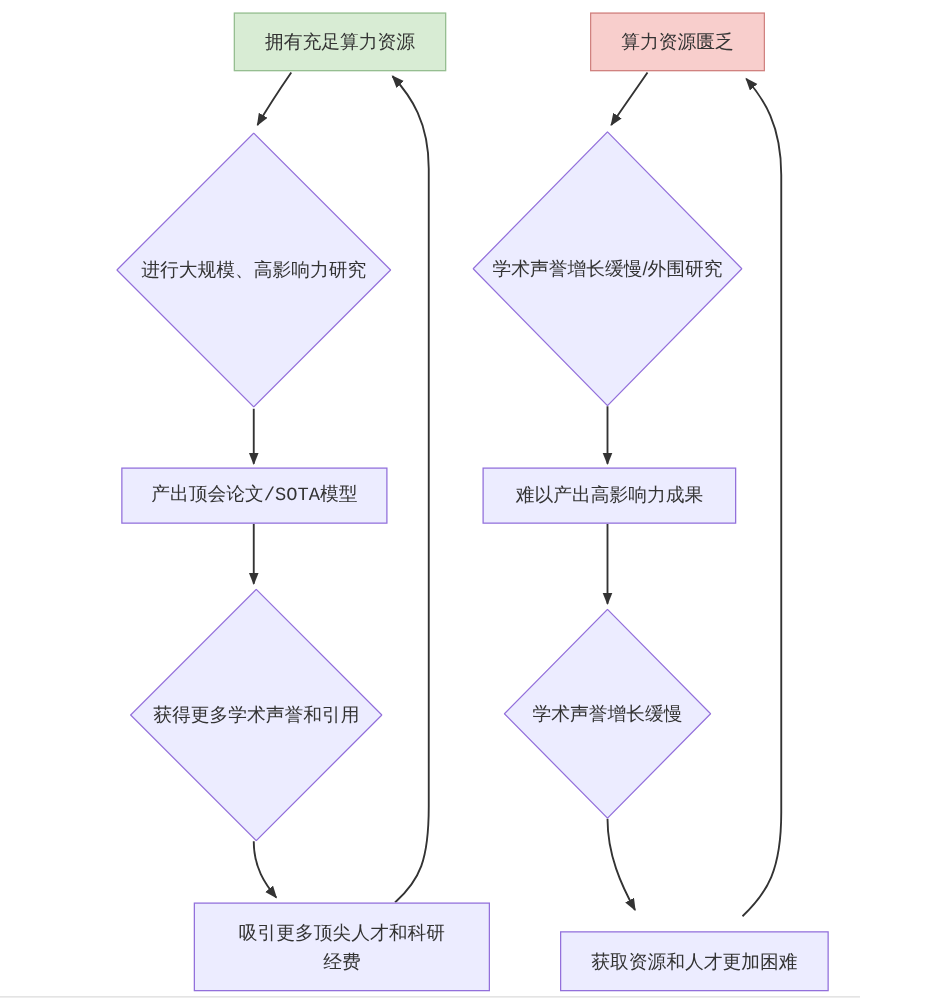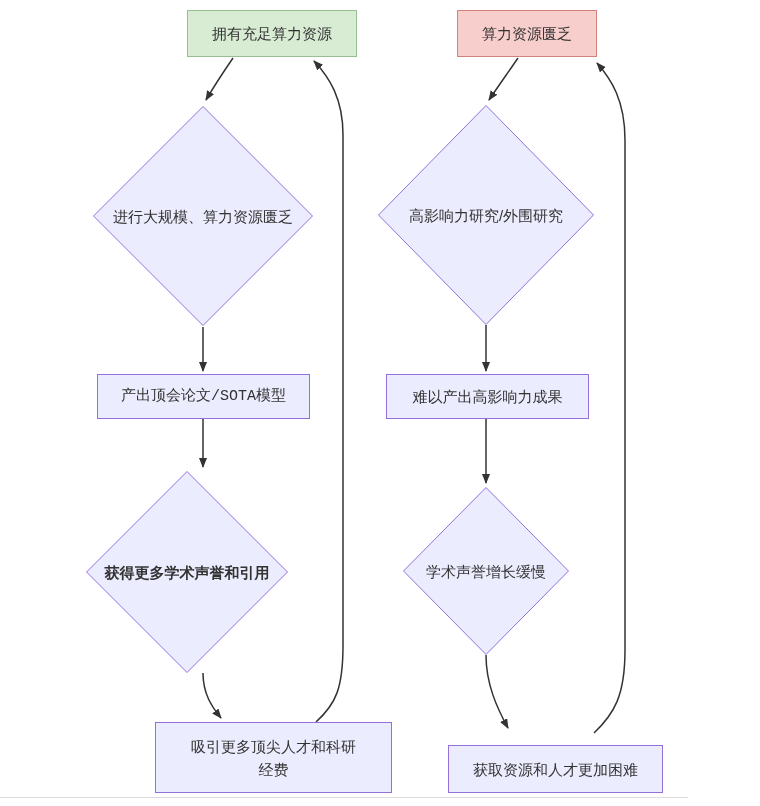--- a/index.html
+++ b/index.html
@@ -108,47 +108,47 @@
   </svg>
 
   <div class="node rect-node positive" style="left:187px; top:10px; width:170px; height:47px;">
     <span class="node-label">拥有充足算力资源</span>
   </div>
 
   <div class="node diamond-node" style="left:93px; top:106px; width:220px; height:220px;">
     <svg class="diamond-svg" viewBox="0 0 220 220" preserveAspectRatio="none">
       <polygon class="diamond-shape" points="110,0.5 219.5,110 110,219.5 0.5,110"></polygon>
     </svg>
-    <span class="node-label">进行大规模、算力资源匮乏</span>
+    <span class="node-label">进行大规模、高影响力研究</span>
   </div>
 
   <div class="node rect-node" style="left:97px; top:374px; width:213px; height:45px;font-family:Liberation Mono, monospace;">
     <span class="node-label">产出顶会论文/SOTA模型</span>
   </div>
 
-  <div class="node diamond-node" style="left:86px; top:471px; width:202px; height:202px;font-weight:bold;">
+  <div class="node diamond-node" style="left:104px; top:471px; width:202px; height:202px;">
     <svg class="diamond-svg" viewBox="0 0 202 202" preserveAspectRatio="none">
       <polygon class="diamond-shape" points="101,0.5 201.5,101 101,201.5 0.5,101"></polygon>
     </svg>
     <span class="node-label">获得更多学术声誉和引用</span>
   </div>
 
   <div class="node rect-node" style="left:155px; top:722px; width:237px; height:71px;">
     <span class="node-label wrap">吸引更多顶尖人才和科研经费</span>
   </div>
 
-  <div class="node rect-node negative" style="left:457px; top:10px; width:140px; height:47px;">
+  <div class="node rect-node negative" style="left:472px; top:10px; width:140px; height:47px;">
     <span class="node-label">算力资源匮乏</span>
   </div>
 
   <div class="node diamond-node" style="left:378px; top:105px; width:216px; height:220px;">
     <svg class="diamond-svg" viewBox="0 0 216 220" preserveAspectRatio="none">
       <polygon class="diamond-shape" points="108,0.5 215.5,110 108,219.5 0.5,110"></polygon>
     </svg>
-    <span class="node-label">高影响力研究/外围研究</span>
+    <span class="node-label">学术声誉增长缓慢/外围研究</span>
   </div>
 
   <div class="node rect-node" style="left:386px; top:374px; width:203px; height:45px;">
     <span class="node-label">难以产出高影响力成果</span>
   </div>
 
   <div class="node diamond-node" style="left:403px; top:487px; width:166px; height:168px;">
     <svg class="diamond-svg" viewBox="0 0 166 168" preserveAspectRatio="none">
       <polygon class="diamond-shape" points="83,0.5 165.5,84 83,167.5 0.5,84"></polygon>
     </svg>

